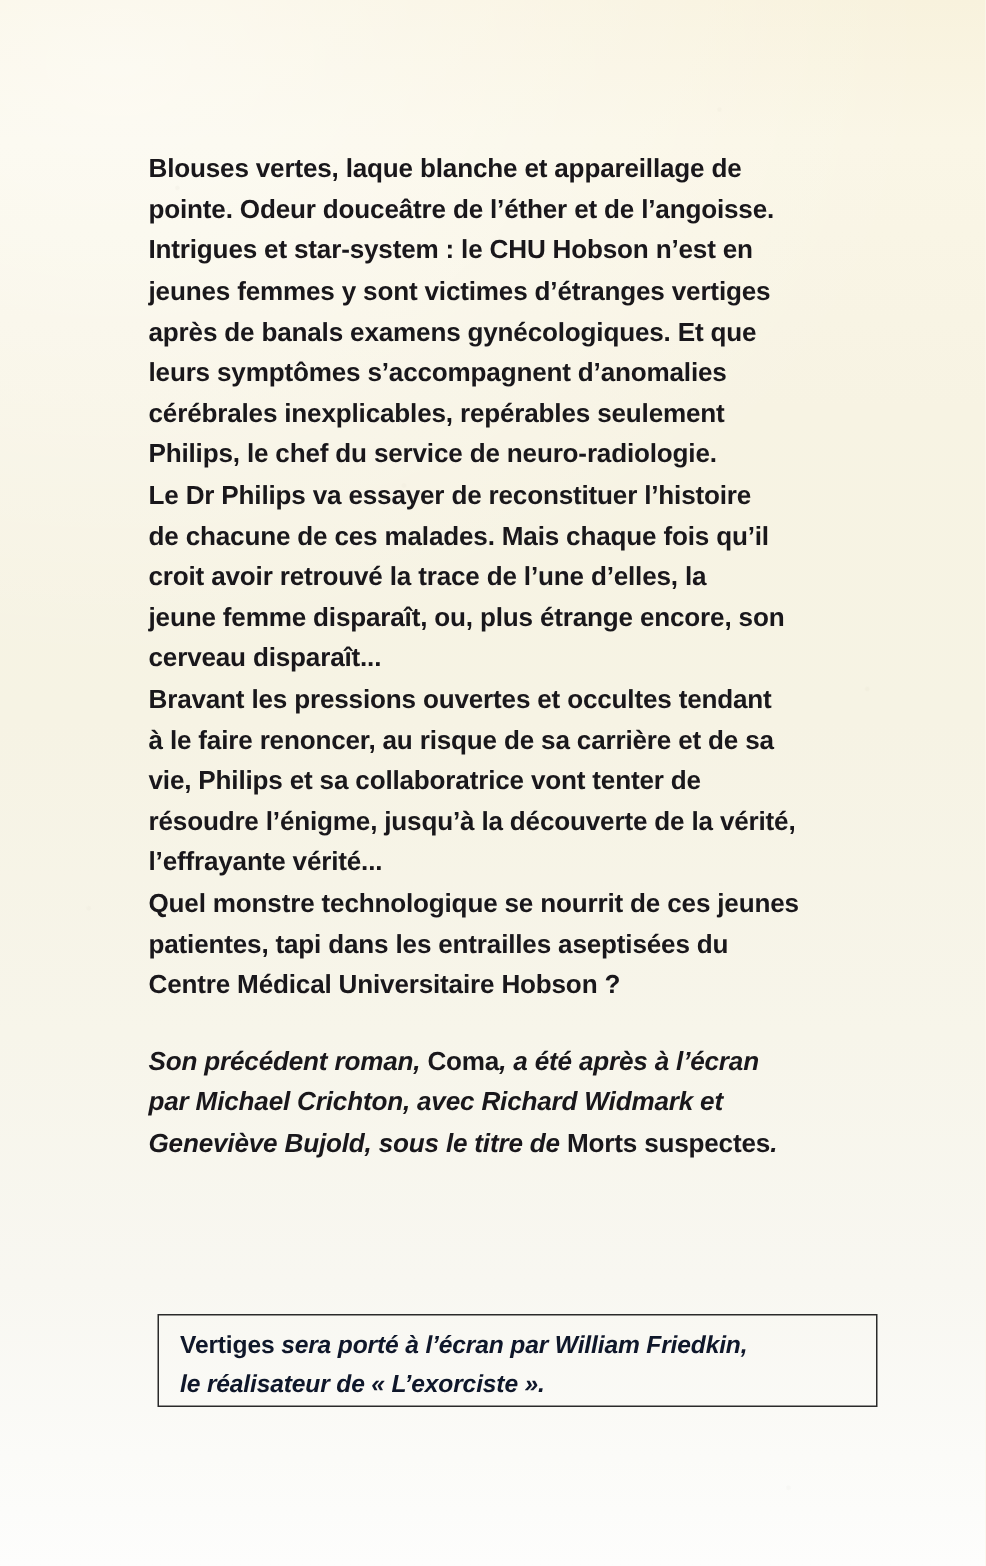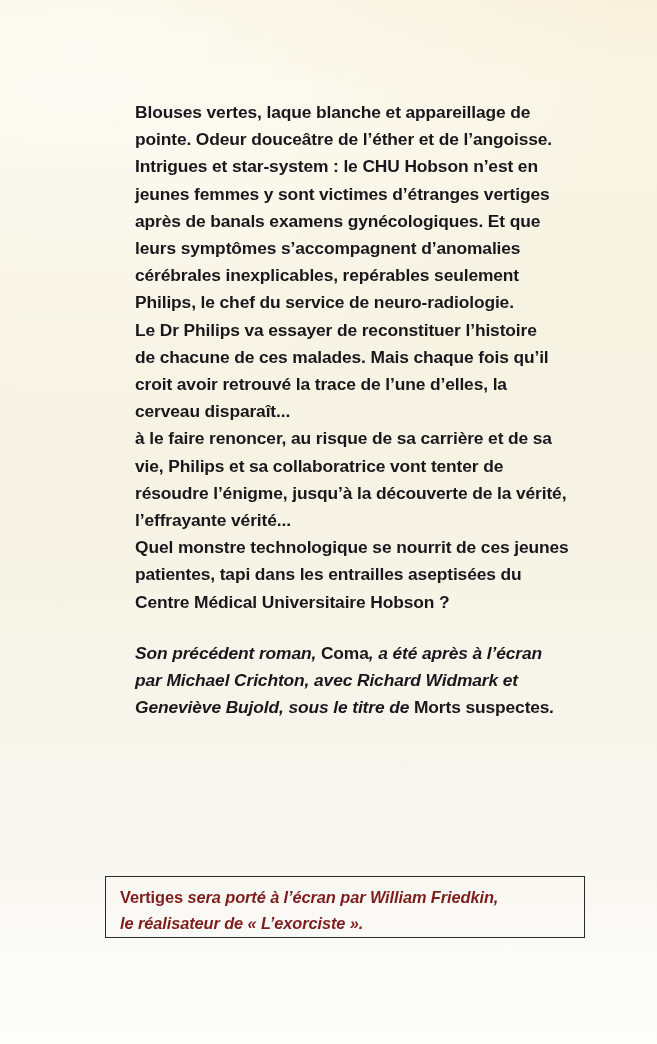--- a/index.html
+++ b/index.html
@@ -49,21 +49,20 @@
       radial-gradient(circle at 62% 73%, rgba(120,110,90,0.05) 0 1px, rgba(0,0,0,0) 2px),
       radial-gradient(circle at 30% 88%, rgba(120,110,90,0.05) 0 1px, rgba(0,0,0,0) 2px),
       radial-gradient(circle at 80% 95%, rgba(120,110,90,0.06) 0 1px, rgba(0,0,0,0) 2px);
   }
 
   #content {
     position: absolute;
     left: 99px;
     top: 99px;
     width: 476px;
-    margin-left: 36px;
   }
 
   
   .blurb {
     font-weight: bold;
     font-size: 17.4px;
     line-height: 27.2px;
     letter-spacing: -0.12px;
     color: #19171b;
     margin: 0;
@@ -95,21 +94,21 @@
     box-sizing: border-box;
     background: transparent;
   }
   #film-box-inner {
     padding: 8px 0 0 14px;
     font-weight: bold;
     font-style: italic;
     font-size: 16.4px;
     line-height: 25.5px;
     letter-spacing: -0.1px;
-    color: #7f1d1d;
+    color: #0f172a;
   }
   #film-box-inner .ln { display: block; white-space: pre; }
 </style>
 </head>
 <body>
 
 <div id="page"></div>
 <div id="grain"></div>
 
 <div id="content">
@@ -122,24 +121,26 @@
     <span class="ln">après de banals examens gynécologiques. Et que</span>
     <span class="ln">leurs symptômes s’accompagnent d’anomalies</span>
     <span class="ln">cérébrales inexplicables, repérables seulement</span>
     <span class="ln">Philips, le chef du service de neuro-radiologie.</span>
   </p>
 
   <p class="blurb">
     <span class="ln">Le Dr Philips va essayer de reconstituer l’histoire</span>
     <span class="ln">de chacune de ces malades. Mais chaque fois qu’il</span>
     <span class="ln">croit avoir retrouvé la trace de l’une d’elles, la</span>
+    <span class="ln">jeune femme disparaît, ou, plus étrange encore, son</span>
     <span class="ln">cerveau disparaît...</span>
   </p>
 
   <p class="blurb">
+    <span class="ln">Bravant les pressions ouvertes et occultes tendant</span>
     <span class="ln">à le faire renoncer, au risque de sa carrière et de sa</span>
     <span class="ln">vie, Philips et sa collaboratrice vont tenter de</span>
     <span class="ln">résoudre l’énigme, jusqu’à la découverte de la vérité,</span>
     <span class="ln">l’effrayante vérité...</span>
   </p>
 
   <p class="blurb">
     <span class="ln">Quel monstre technologique se nourrit de ces jeunes</span>
     <span class="ln">patientes, tapi dans les entrailles aseptisées du</span>
     <span class="ln">Centre Médical Universitaire Hobson ?</span>

